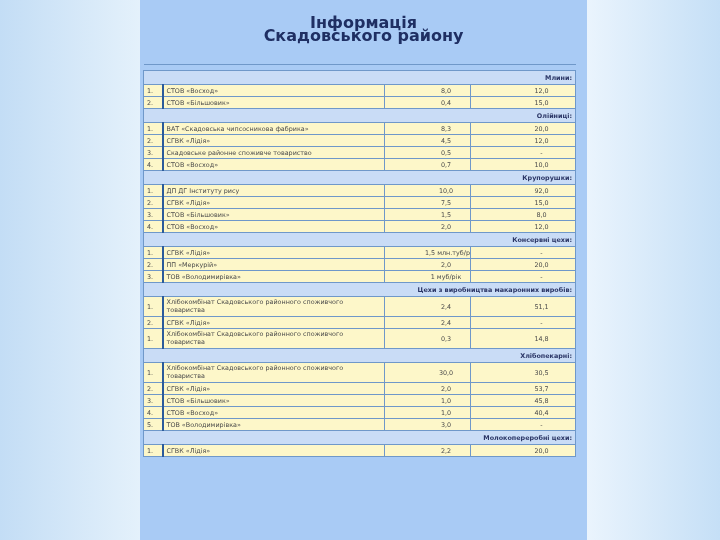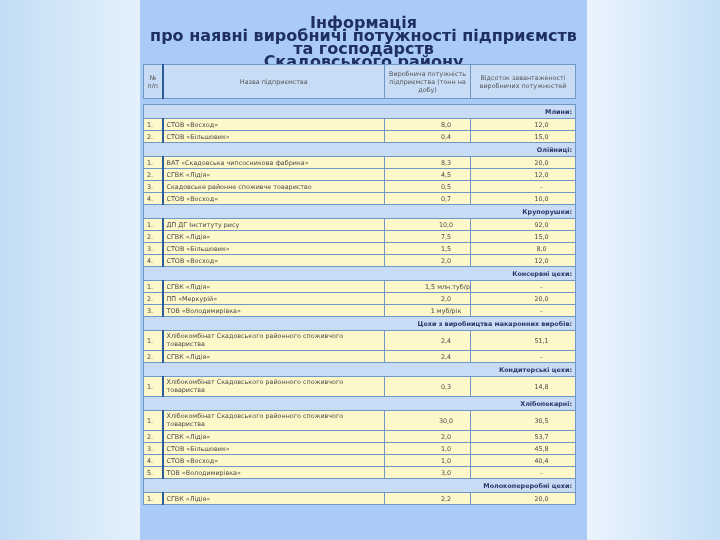--- a/index.html
+++ b/index.html
@@ -42,38 +42,31 @@
 </style>
 </head>
 <body>
 
 <div class="slide-bg-left"></div>
 <div class="slide-bg-right"></div>
 
 <div class="doc">
   <div class="title">
     <div>Інформація</div>
-    <div>про наявні виробничі потужності підприємств та господарств</div>
     <div>Скадовського району</div>
   </div>
 
   <table>
     <colgroup>
       <col class="c-num">
         <col class="c-name">
         <col class="c-cap">
         <col class="c-load">
     </colgroup>
     <tbody id="tbody">
-      <tr class="hdr">
-        <td class="num">№ п/п</td>
-        <td>Назва підприємства</td>
-        <td>Виробнича потужність підприємства (тонн на добу)</td>
-        <td>Відсоток завантаженості виробничих потужностей</td>
-      </tr>
       <tr class="spacer">
           <td colspan="4"></td>
         </tr>
     <tr class="section">
           <td colspan="4">Млини:</td>
         </tr>
         <tr class="row">
           <td class="num">1.</td>
           <td class="name">СТОВ «Восход»</td>
           <td class="cap">8,0</td>
@@ -168,23 +161,20 @@
           <td class="name">Хлібокомбінат Скадовського районного споживчого товариства</td>
           <td class="cap">2,4</td>
           <td class="load">51,1</td>
         </tr>
         <tr class="row">
           <td class="num">2.</td>
           <td class="name">СГВК «Лідія»</td>
           <td class="cap">2,4</td>
           <td class="load">-</td>
         </tr>
-        <tr class="section">
-          <td colspan="4">Кондитерські цехи:</td>
-        </tr>
         <tr class="row tall">
           <td class="num">1.</td>
           <td class="name">Хлібокомбінат Скадовського районного споживчого товариства</td>
           <td class="cap">0,3</td>
           <td class="load">14,8</td>
         </tr>
         <tr class="section">
           <td colspan="4">Хлібопекарні:</td>
         </tr>
         <tr class="row tall">

